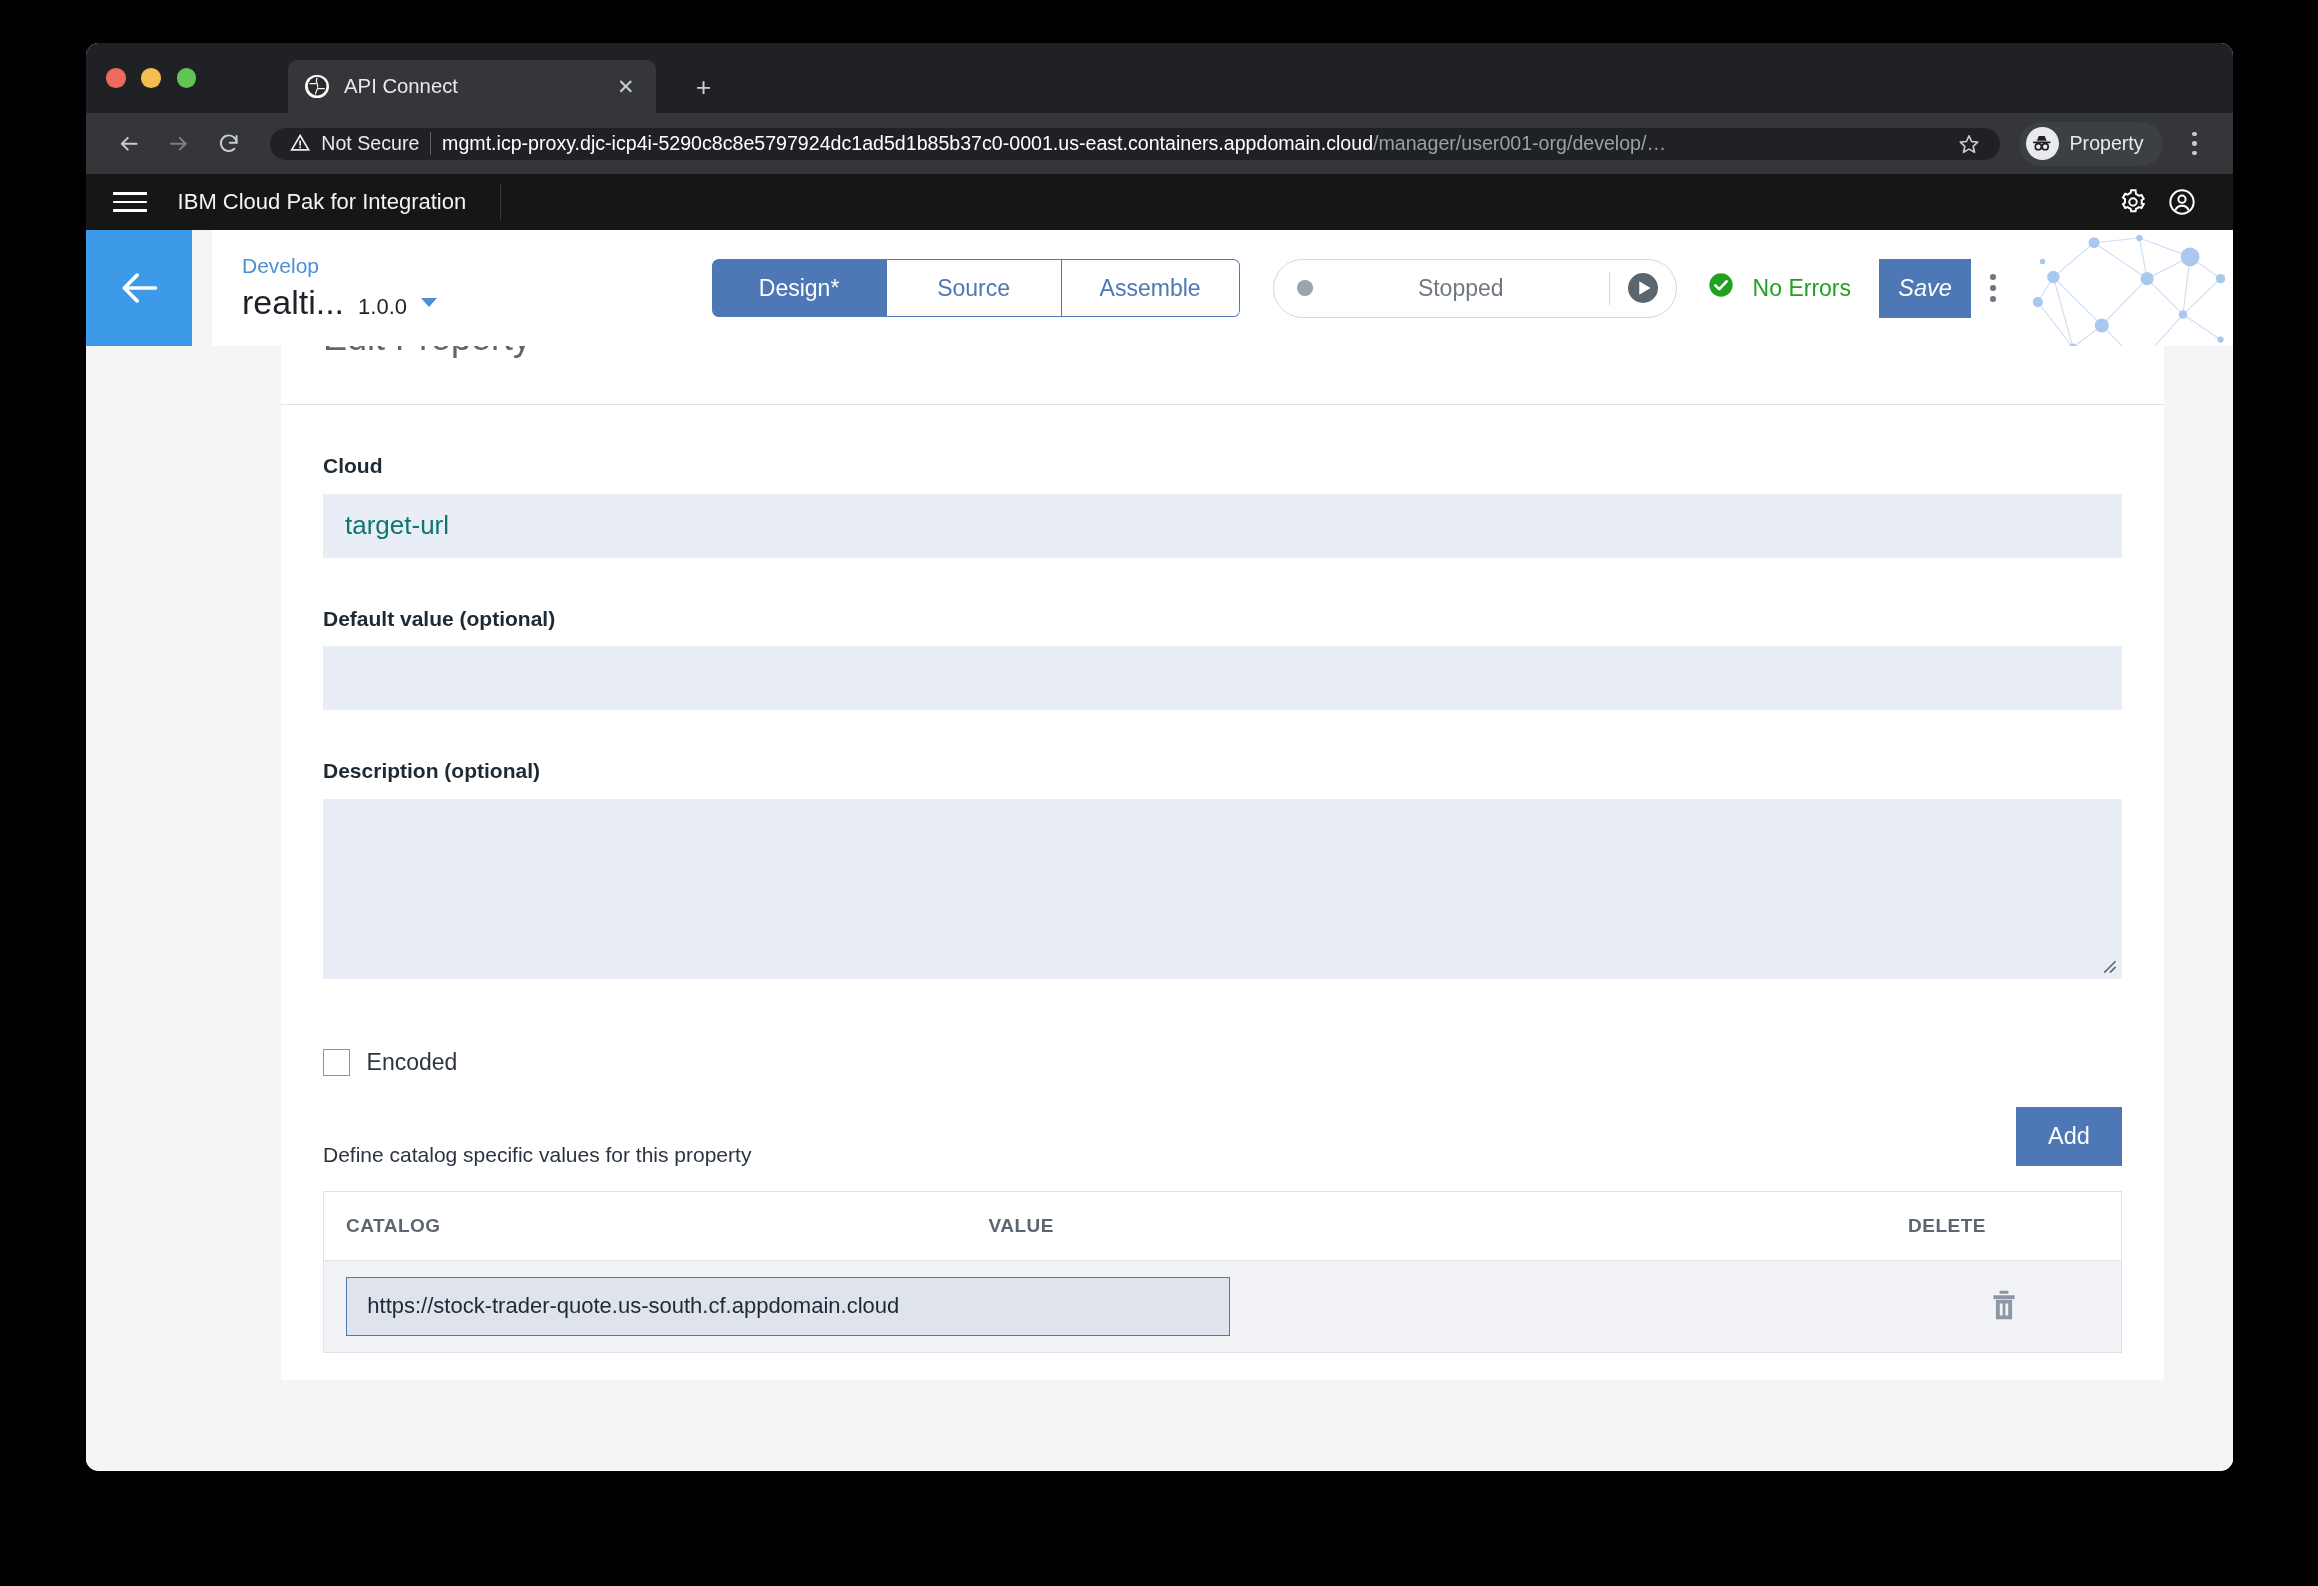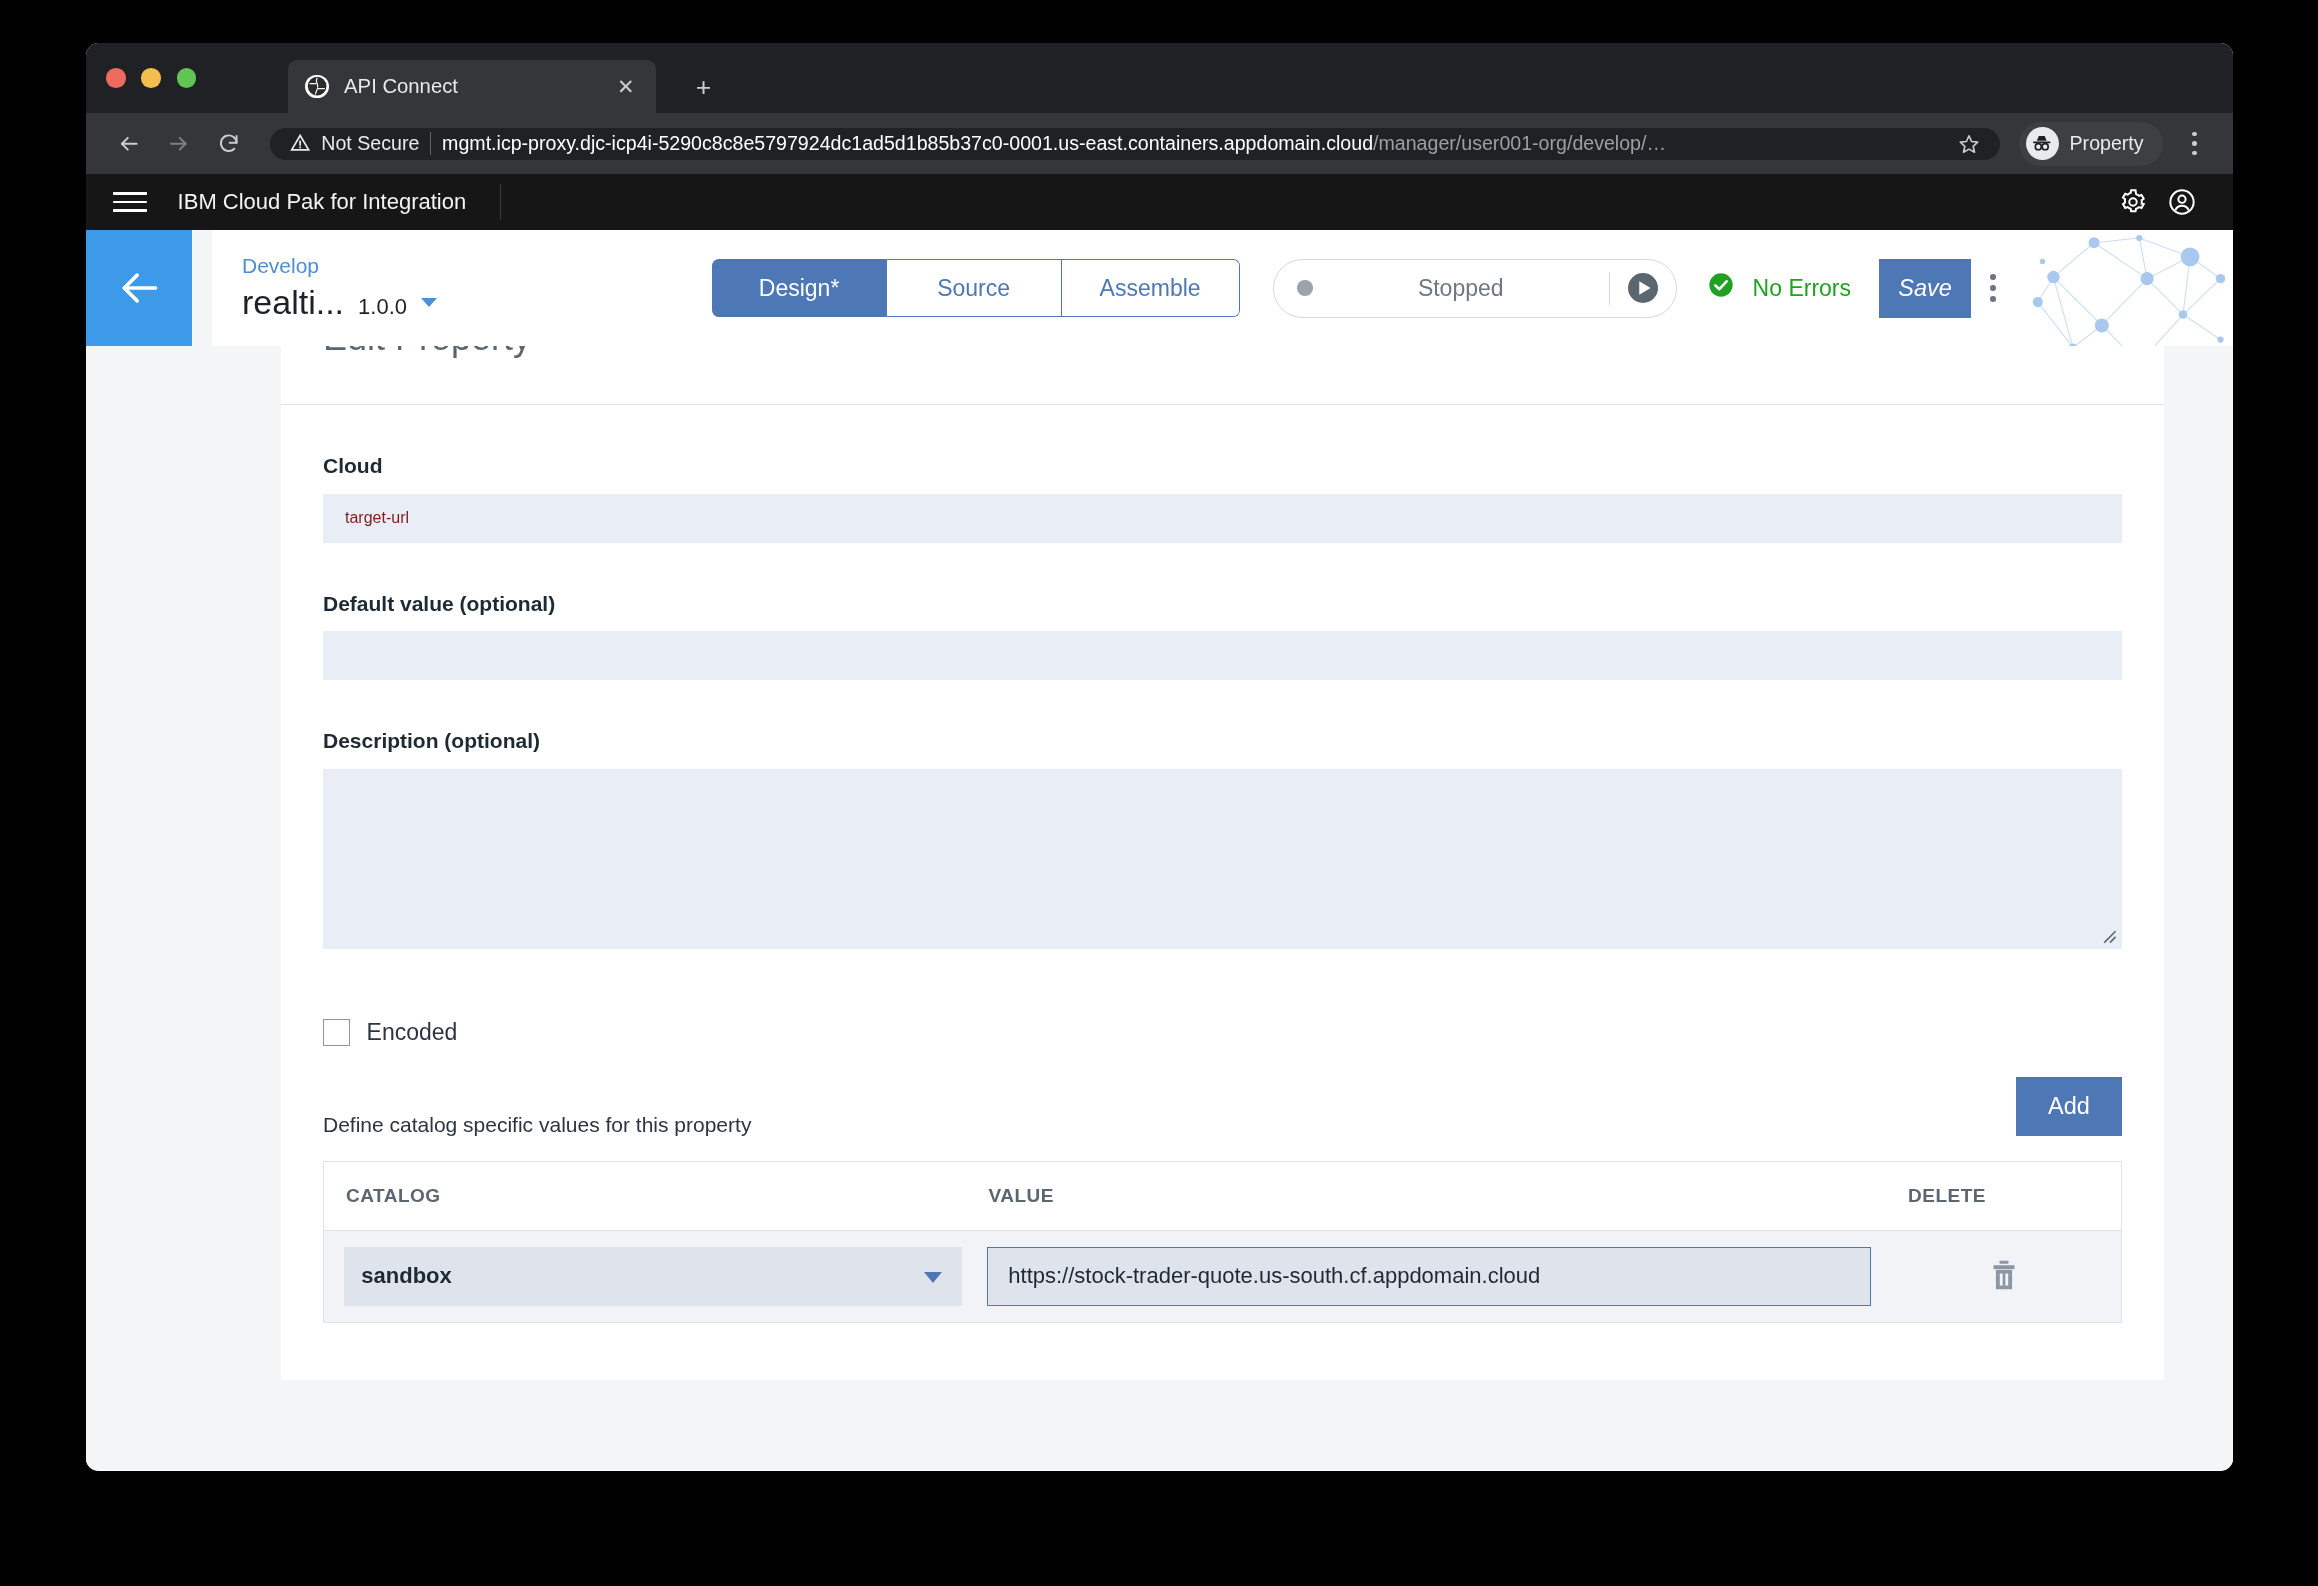--- a/index.html
+++ b/index.html
@@ -232,21 +232,21 @@
   .card-divider { height: 0.8px; background: #dfe3e8; margin-top: 45px; }
 
   .form { padding: 0 42px; }
   .field { margin-top: 49px; }
   .field-label {
     font-size: 21px; color: #1d2933; font-weight: bold;
     margin-bottom: 15.6px;
   }
   .textbox {
     background: #e9edf5; border: none; width: 100%;
-    height: 49px; font-size: 16px; color: #7f1d1d;
+    height: 64px; font-size: 26px; color: #0f766e;
     padding: 0 22px; font-family: "Liberation Sans", sans-serif;
     outline: none; display: flex; align-items: center;
   }
   .textarea {
     background: #e9edf5; width: 100%; height: 180px;
     position: relative;
   }
   .resize-grip {
     position: absolute; right: 4.7px; bottom: 4.7px; width: 17px; height: 17px;
   }
@@ -469,26 +469,20 @@
           </div>
 
           <div class="tbl">
             <div class="tbl-head">
               <div class="c-catalog">CATALOG</div>
               <div class="c-value">VALUE</div>
               <div class="c-delete">DELETE</div>
             </div>
 
             <div class="tbl-row">
-              <div class="cell-catalog">
-                <div class="select">
-                  <span class="select-text">sandbox</span>
-                  <span class="select-caret"></span>
-                </div>
-              </div>
               <div class="cell-value">
                 <div class="value-input">https://stock-trader-quote.us-south.cf.appdomain.cloud</div>
               </div>
               <div class="cell-delete">
                 <span class="trash">
                   <svg viewBox="0 0 24 24" fill="#8d96a3">
                     <rect x="9" y="2.5" width="6" height="2" rx=".5"></rect>
                     <path d="M5 5.5h14v2.6H5z"></path>
                     <path d="M6.6 8.6h10.8v12.9H6.6z"></path>
                     <rect x="9.2" y="11" width="1.9" height="8" fill="#f1f3f7"></rect>

